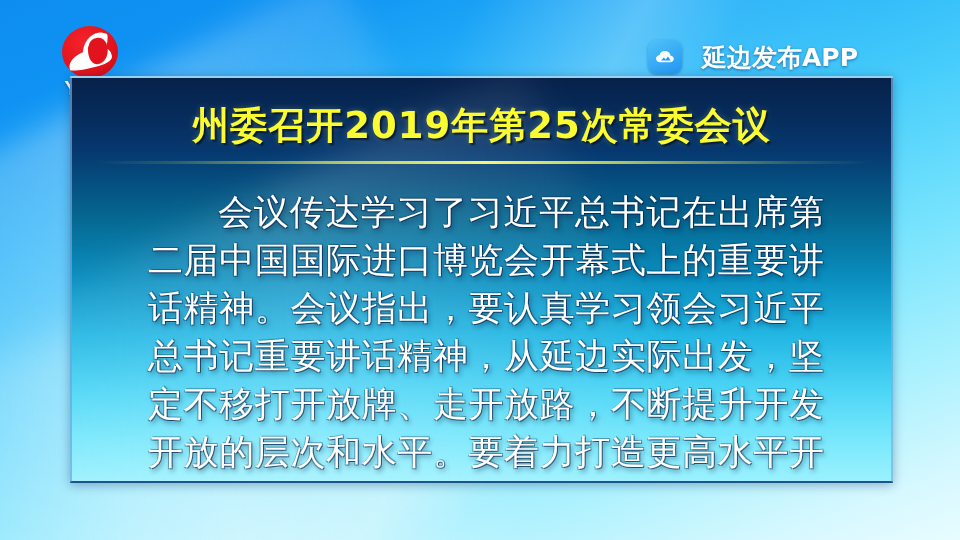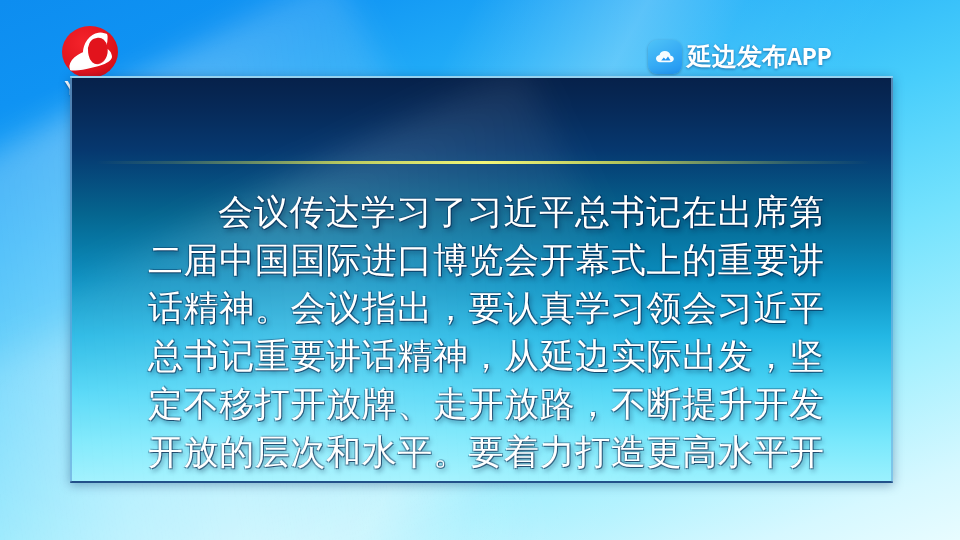--- a/index.html
+++ b/index.html
@@ -110,22 +110,22 @@
     font-family: "Liberation Sans", sans-serif;
     text-shadow: 0 1px 2px rgba(0,40,90,0.55);
   }
 
   
   .app-badge {
     position: absolute;
     left: 648px;
     top: 40px;
     display: flex;
-    gap: 5px;
-    font-family: Liberation Mono, monospace;
+    align-items: center;
+    gap: 20px;
   }
   .app-icon {
     width: 34px;
     height: 34px;
     border-radius: 9px;
     background: linear-gradient(150deg, #4fc3f7 0%, #2196f3 100%);
     display: flex;
     align-items: center;
     justify-content: center;
     box-shadow: 0 1px 3px rgba(0,30,70,0.35);
@@ -261,20 +261,21 @@
         <path d="M6.2 14.2c-2.4 0-4.2-1.6-4.2-3.7 0-1.9 1.5-3.4 3.5-3.6C6 4.6 8.2 3 10.8 3c3 0 5.4 2 5.8 4.7 1.9.2 3.2 1.6 3.2 3.3 0 1.9-1.7 3.2-3.9 3.2H6.2z" fill="#ffffff" opacity="0.96"></path>
         <path d="M7.2 12.6l2.6-3.2 1.9 2.1 2.3-2.9 2.6 4z" fill="#2196f3"></path>
       </svg>
     </span>
     <span class="app-label">延边发布APP</span>
   </div>
 
   <div class="panel">
     <div class="panel-sheen"></div>
 
+    <div class="panel-title">州委召开2019年第25次常委会议</div>
 
     <div class="title-rule"></div>
 
     <div class="panel-body">
       <p>会议传达学习了习近平总书记在出席第二届中国国际进口博览会开幕式上的重要讲话精神。会议指出，要认真学习领会习近平总书记重要讲话精神，从延边实际出发，坚定不移打开放牌、走开放路，不断提升开发开放的层次和水平。要着力打造更高水平开放平台，全力</p>
     </div>
   </div>
 
 </div>
 

